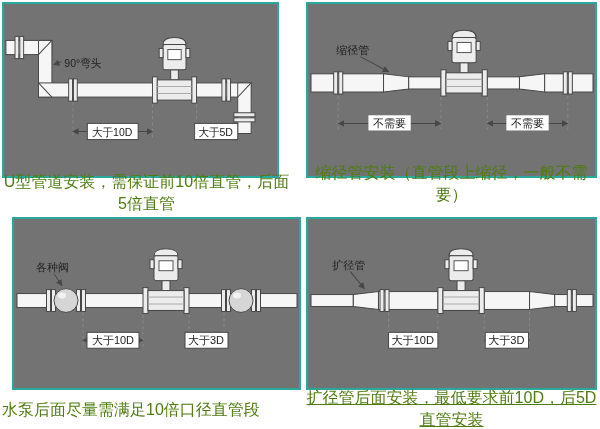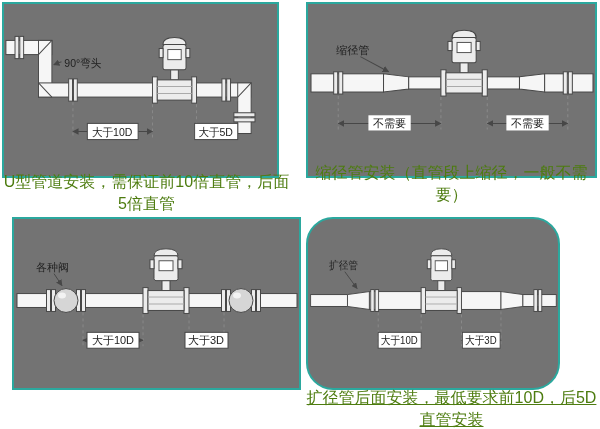--- a/index.html
+++ b/index.html
@@ -7,21 +7,21 @@
   .panel{position:absolute;box-sizing:border-box;border:2px solid #2BA89E;background:#737373;}
   .panel svg{display:block;width:100%;height:100%;}
   .caption{position:absolute;display:flex;flex-direction:column;justify-content:center;align-items:flex-start;
            text-align:center;color:#4d7c0f;font-size:16px;line-height:1.35;}
   
   #p1{left:2px;top:2px;width:277px;height:176px;}
   #p2{left:306px;top:2px;width:291px;height:176px;}
   #c1{left:2px;top:181px;width:289px;height:24px;}
   #c2{left:306px;top:172px;width:291px;height:24px;}
   #p3{left:12px;top:217px;width:289px;height:173px;}
-  #p4{left:306px;top:217px;width:254px;height:173px;border-radius:27px;}
+  #p4{left:306px;top:217px;width:291px;height:173px;}
   #c3{left:2px;top:392px;width:289px;height:35px;}
   #c4{left:306px;top:397px;width:291px;height:24px;text-decoration:underline;}
   
   .pipe{fill:#f6f6f6;stroke:#474747;stroke-width:1;}
   .mech{fill:#ececec;stroke:#474747;stroke-width:1;}
   .valve{fill:#d6d6d6;stroke:#474747;stroke-width:1;}
   .dim{stroke:#474747;stroke-width:1;fill:none;}
   .ext{stroke:#8a8a8a;stroke-width:1;stroke-dasharray:3 3;fill:none;}
   .dimbox{fill:#ffffff;stroke:#474747;stroke-width:1;}
   .mask{fill:#ffffff;}
@@ -164,20 +164,21 @@
     <g>
       <line x1="175" y1="96" x2="175" y2="128" class="ext"></line>
       <line x1="210" y1="94" x2="210" y2="128" class="ext"></line>
       <line x1="175" y1="122" x2="210" y2="122" class="dim" marker-start="url(#arr)" marker-end="url(#arr)"></line>
       <rect x="171" y="114" width="43" height="16" class="dimbox"></rect>
       <text x="192" y="126" text-anchor="middle" class="lbl">大于3D</text>
     </g>
   </svg>
 </div>
 <div id="c3" class="caption">
+  <span>水泵后面尽量需满足10倍口径直管段</span>
 </div>
 
 <div id="p4" class="panel">
   <svg viewBox="0 0 285 170" preserveAspectRatio="none">
     <g>
       <rect x="3" y="76" width="42" height="12" class="pipe"></rect>
       <polygon points="45,76 70,73 70,91 45,88" class="pipe"></polygon>
       <rect x="70" y="73" width="59" height="18" class="pipe"></rect>
       <rect x="175" y="73" width="45" height="18" class="pipe"></rect>
       <polygon points="220,73 245,76 245,88 220,91" class="pipe"></polygon>

